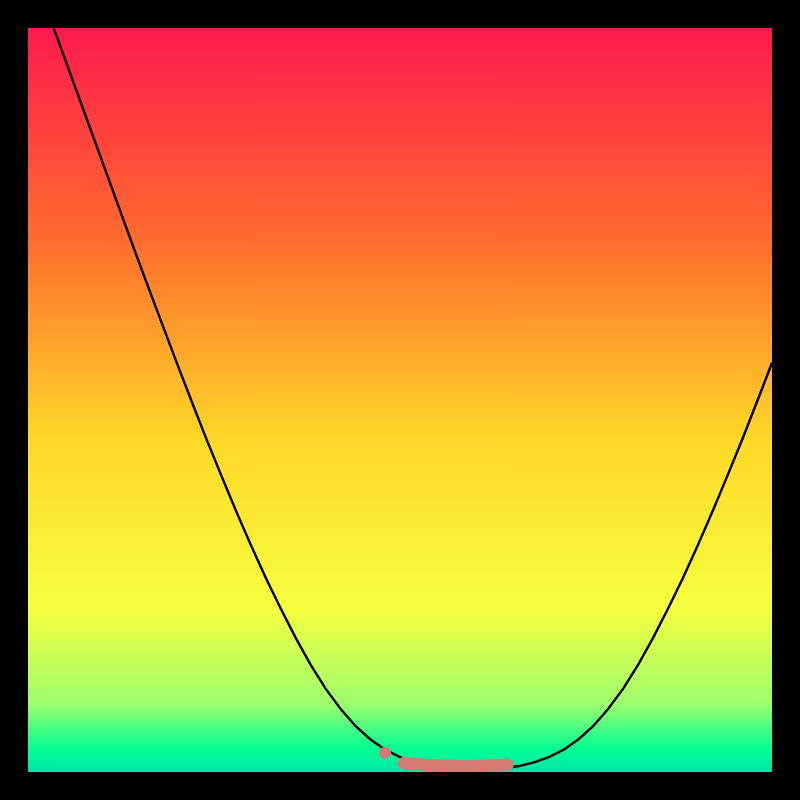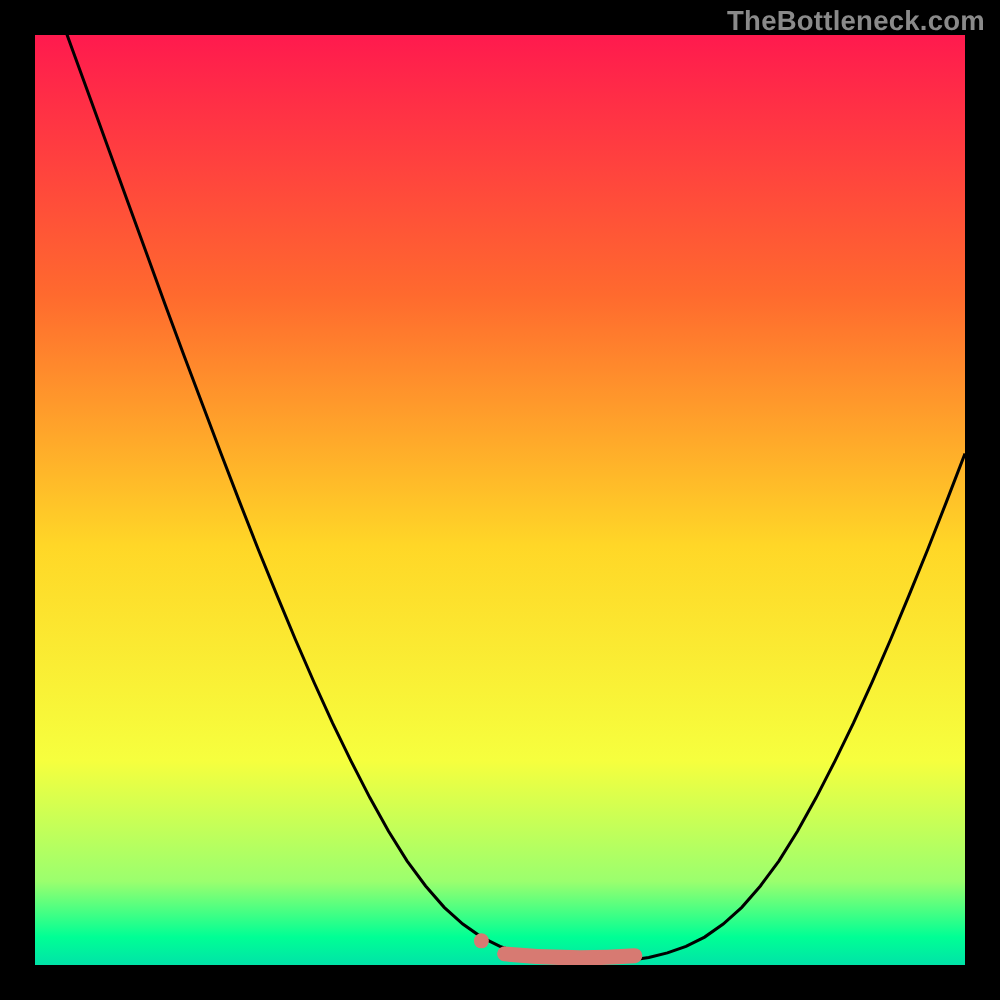--- a/index.html
+++ b/index.html
@@ -72,14 +72,13 @@
       <rect x="0" y="0" width="744" height="744" fill="url(#bg)"></rect>
     </svg>
 
     <svg class="curve-svg" viewBox="0 0 744 744" preserveAspectRatio="none">
       <path id="curve-path" d="M0.00 -74.40 L14.88 -29.76 L29.76 11.16 L44.64 52.08 L59.52 93.00 L74.40 133.92 L89.28 174.84 L104.16 215.76 L119.04 255.94 L133.92 295.37 L148.80 334.80 L163.68 373.49 L178.56 411.43 L193.44 447.89 L208.32 483.60 L223.20 517.82 L238.08 550.56 L252.96 581.06 L267.84 610.08 L282.72 636.86 L297.60 660.67 L312.48 680.76 L327.36 697.87 L342.24 711.26 L357.12 721.68 L372.00 729.12 L386.88 734.33 L401.76 738.05 L416.64 740.28 L431.52 741.40 L446.40 741.77 L461.28 741.40 L476.16 740.28 L491.04 738.05 L505.92 734.33 L520.80 729.12 L535.68 721.68 L550.56 711.26 L565.44 697.87 L580.32 680.76 L595.20 660.67 L610.08 636.86 L624.96 610.08 L639.84 581.06 L654.72 550.56 L669.60 517.82 L684.48 483.60 L699.36 447.89 L714.24 411.43 L729.12 373.49 L744.00 334.80" fill="none" stroke="#000000" stroke-width="2.4"></path>
       <circle id="marker-dot" cx="357.12" cy="724.66" r="6" fill="#d77a72"></circle>
       <path id="marker-seg" d="M375.72 735.07 Q 427.80 740.56 479.88 736.56" fill="none" stroke="#d77a72" stroke-width="12" stroke-linecap="round"></path>
     </svg>
   </div>
 
-  <div class="watermark">TheBottleneck.com</div>
 </div>
 
 </body></html>

